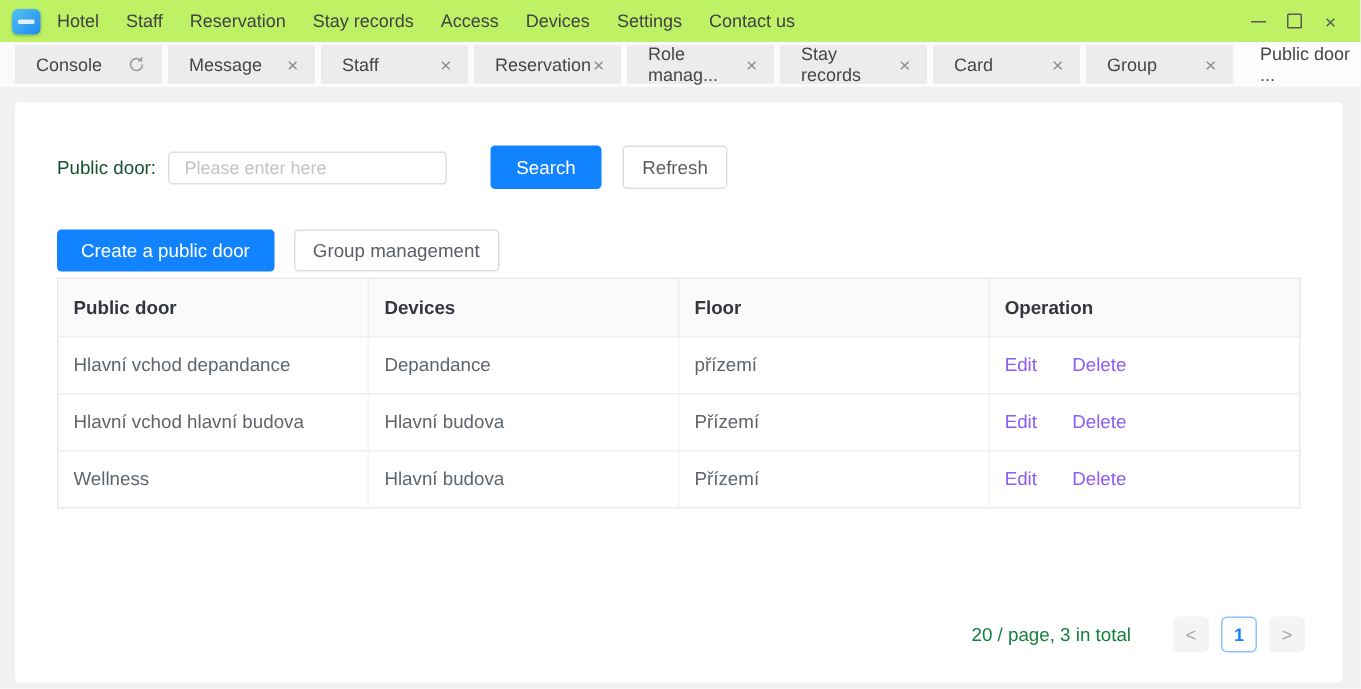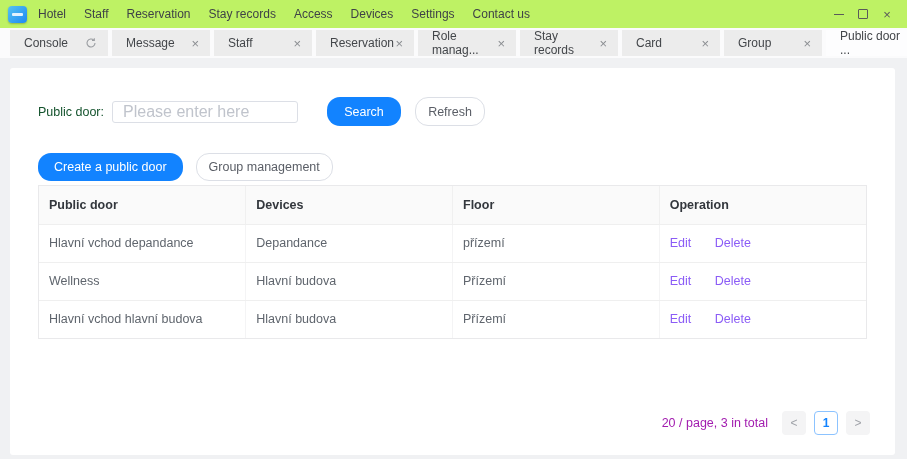--- a/index.html
+++ b/index.html
@@ -28,43 +28,43 @@
   .tab-x { font-size:13px; color:#8a8d91; line-height:1; }
   .tab-refresh svg { display:block; }
 
   
   .content { height:401px; padding:10px 12px 4px 10px; }
   .card { background:#ffffff; height:100%; border-radius:3px; }
 
   .filter-row { display:flex; align-items:center; padding-top:29px; margin-left:28px; }
   .filter-label { font-size:12.5px; color:#14532d; }
   .filter-input { margin-left:8px; width:186px; height:22px; border:1px solid #dcdfe6; border-radius:3px;
-    padding:0 10px; font-size:16px; color:#333; font-family:"Liberation Sans",sans-serif; outline:none; }
+    padding:0 10px; font-size:12px; color:#333; font-family:"Liberation Sans",sans-serif; outline:none; }
   .filter-input::placeholder { color:#c0c4cc; }
-  .btn { height:29px; border-radius:13px; font-size:12.5px; font-family:"Liberation Sans",sans-serif; cursor:pointer; }
+  .btn { height:29px; border-radius:3px; font-size:12.5px; font-family:"Liberation Sans",sans-serif; cursor:pointer; }
   .btn-primary { background:#1283ff; color:#fff; border:none; }
   .btn-plain { background:#fff; color:#5a5e66; border:1px solid #dcdfe6; }
   .btn-search { width:74px; margin-left:29px; }
   .btn-refresh { width:70px; margin-left:14px; }
 
   .toolbar-row { display:flex; margin:27px 0 0 28px; }
   .btn-create { height:28px; padding:0 16px; }
   .btn-group { height:28px; padding:0 12px; margin-left:13px; }
 
   .table-wrap { margin:4px 28px 0 28px; border:1px solid #e9e9eb; }
   table { width:100%; border-collapse:collapse; font-size:12.5px; table-layout:fixed; }
   th { width:25%; background:#fafafa; color:#33373d; font-weight:bold; text-align:left;
     height:38px; padding:0 10px; border-right:1px solid #f0f0f0; border-bottom:1px solid #efefef; }
   td { color:#5f656d; height:38px; padding:0 10px; border-right:1px solid #f4f4f5; border-bottom:1px solid #efefef; }
   th:last-child, td:last-child { border-right:none; }
   tr:last-child td { border-bottom:none; }
   .op-link { color:#8b5cf6; text-decoration:none; margin-right:20px; cursor:pointer; }
 
   .pagination { display:flex; align-items:center; justify-content:flex-end; margin:72px 25px 0 0; }
-  .page-summary { font-size:12.5px; color:#a21caf; margin-right:6px;text-align:center; }
+  .page-summary { font-size:12.5px; color:#15803d; margin-right:20px;text-align:center; }
   .pg-btn { width:24px; height:24px; border-radius:4px; display:flex; align-items:center; justify-content:center;
     font-size:12px; margin-left:8px; cursor:pointer; }
   .pg-arrow { background:#f4f4f5; color:#a0a3a9; border:none; }
   .pg-num { background:#fff; border:1px solid #8cc3ff; color:#1283ff; font-weight:bold; }
 </style>
 </head>
 <body>
 
 <div class="titlebar">
   <div class="app-icon"></div>
@@ -163,37 +163,37 @@
           <tr>
             <td>Hlavní vchod depandance</td>
             <td>Depandance</td>
             <td>přízemí</td>
             <td>
               <a class="op-link">Edit</a>
               <a class="op-link">Delete</a>
             </td>
           </tr>
           <tr>
+            <td>Hlavní vchod hlavní budova</td>
+            <td>Hlavní budova</td>
+            <td>Přízemí</td>
+            <td>
+              <a class="op-link">Edit</a>
+              <a class="op-link">Delete</a>
+            </td>
+          </tr>
+          <tr>
             <td>Wellness</td>
             <td>Hlavní budova</td>
             <td>Přízemí</td>
             <td>
               <a class="op-link">Edit</a>
               <a class="op-link">Delete</a>
             </td>
           </tr>
-          <tr>
-            <td>Hlavní vchod hlavní budova</td>
-            <td>Hlavní budova</td>
-            <td>Přízemí</td>
-            <td>
-              <a class="op-link">Edit</a>
-              <a class="op-link">Delete</a>
-            </td>
-          </tr>
         </tbody>
       </table>
     </div>
 
     <div class="pagination">
       <span class="page-summary">20 / page, 3 in total</span>
       <div class="pg-btn pg-arrow">&lt;</div>
       <div class="pg-btn pg-num">1</div>
       <div class="pg-btn pg-arrow">&gt;</div>
     </div>

